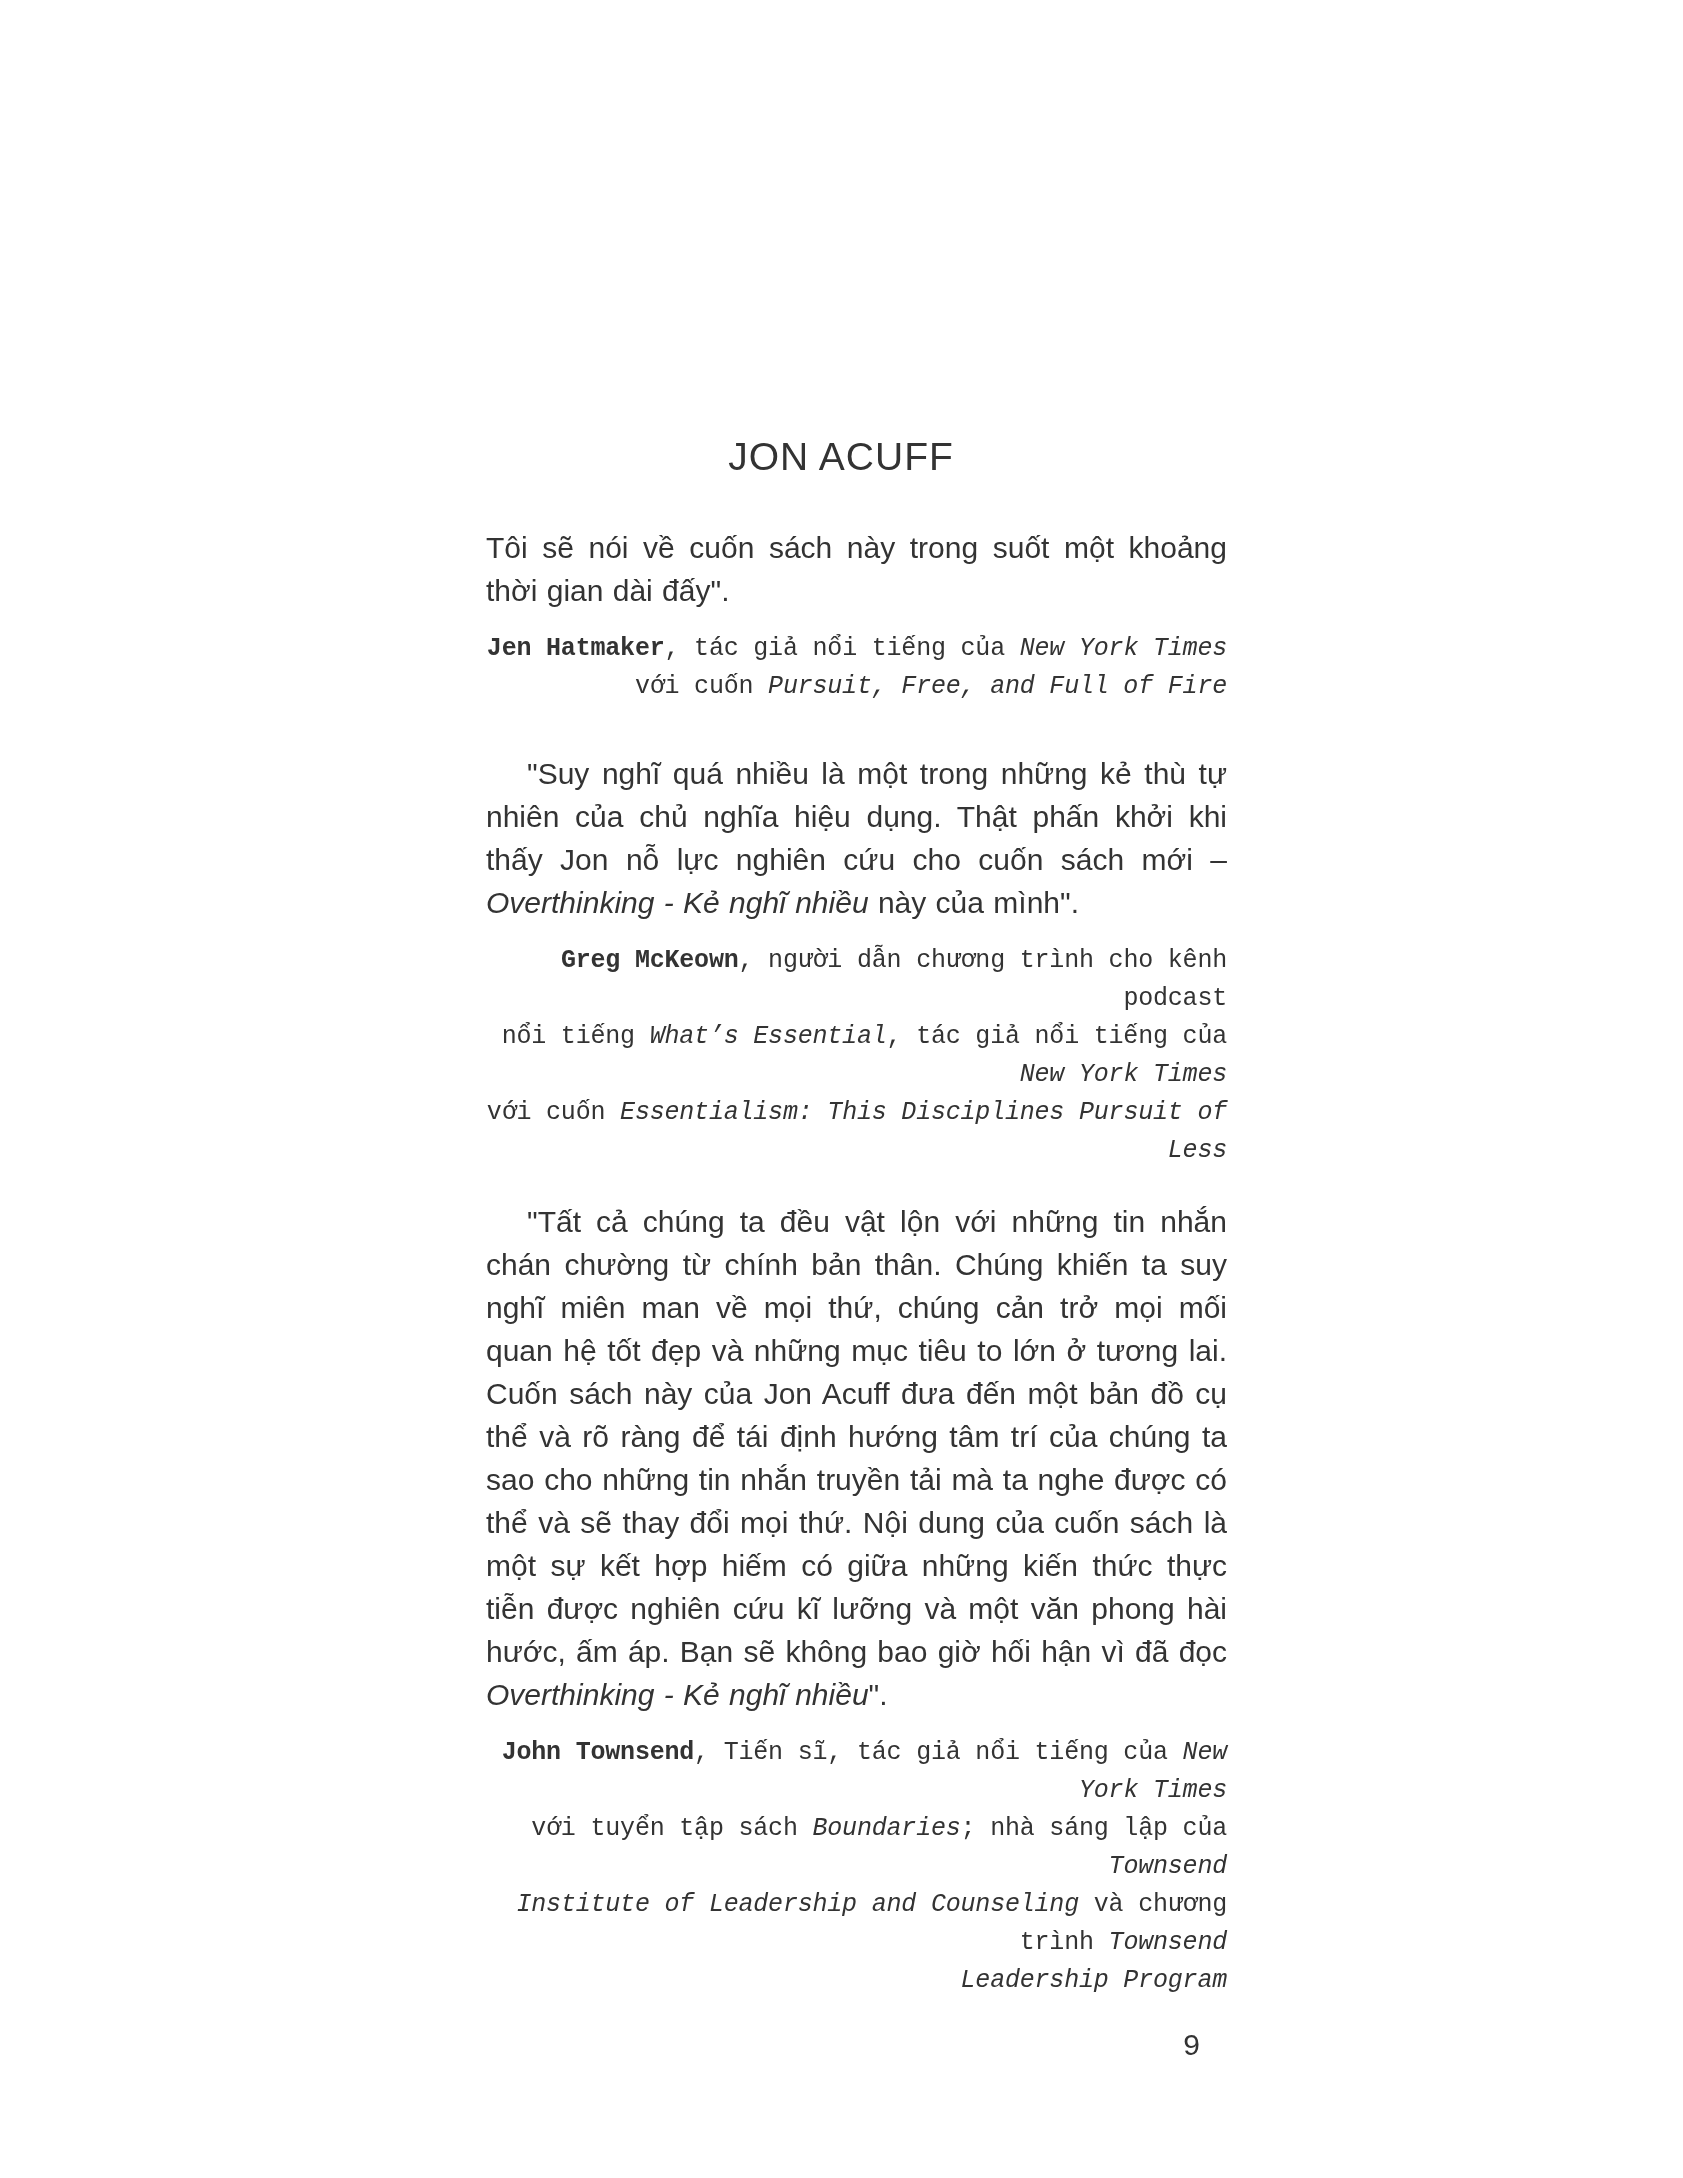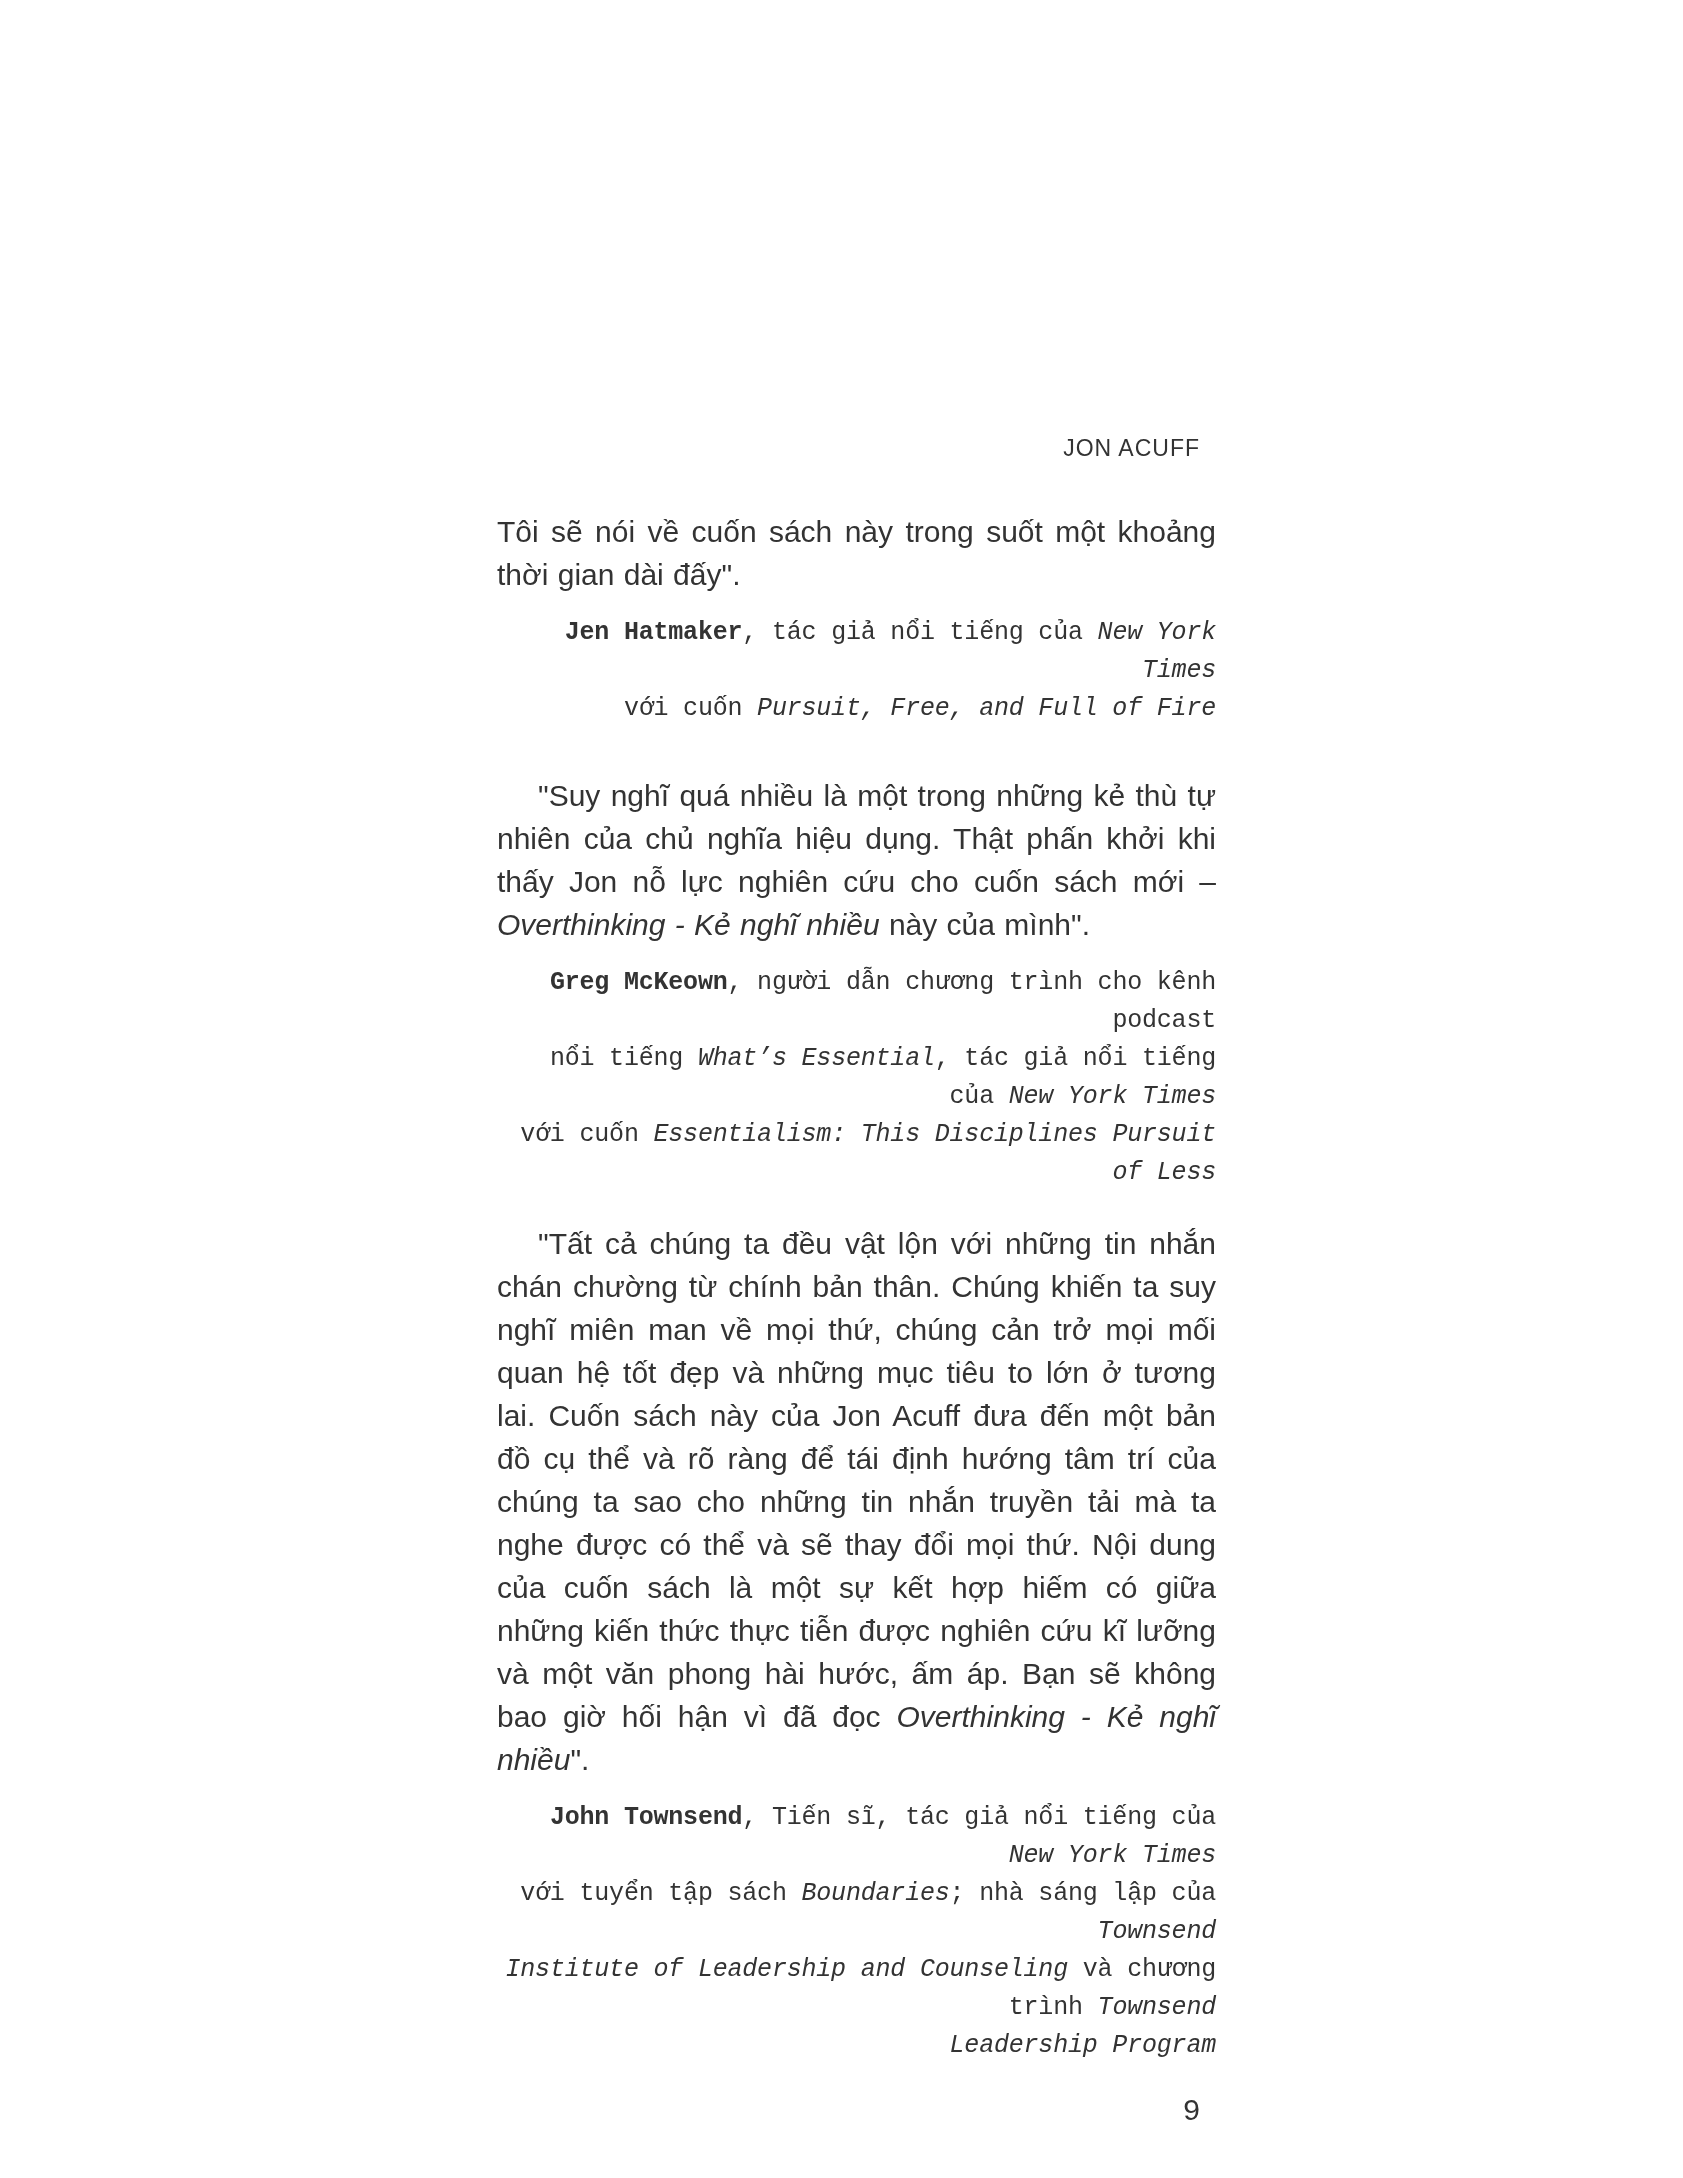--- a/index.html
+++ b/index.html
@@ -18,27 +18,27 @@
     height: 2178px;
     background: #ffffff;
     overflow: hidden;
   }
   .content {
     position: absolute;
     left: 482px;
     top: 0;
     width: 749px;
   }
-  p { margin: 15px; }
+  p { margin: 4px; }
 
   .running-header {
     margin-top: 437px;
-    text-align: right;
+    text-align: center;
     padding-right: 31px;
-    font-size: 23px;
+    font-size: 39px;
     line-height: 1;
     letter-spacing: 1px;
   }
   .quote {
     font-size: 30px;
     line-height: 43px;
     text-align: justify;
     word-spacing: 1px;
   }
   .quote.indented { text-indent: 41px; }

